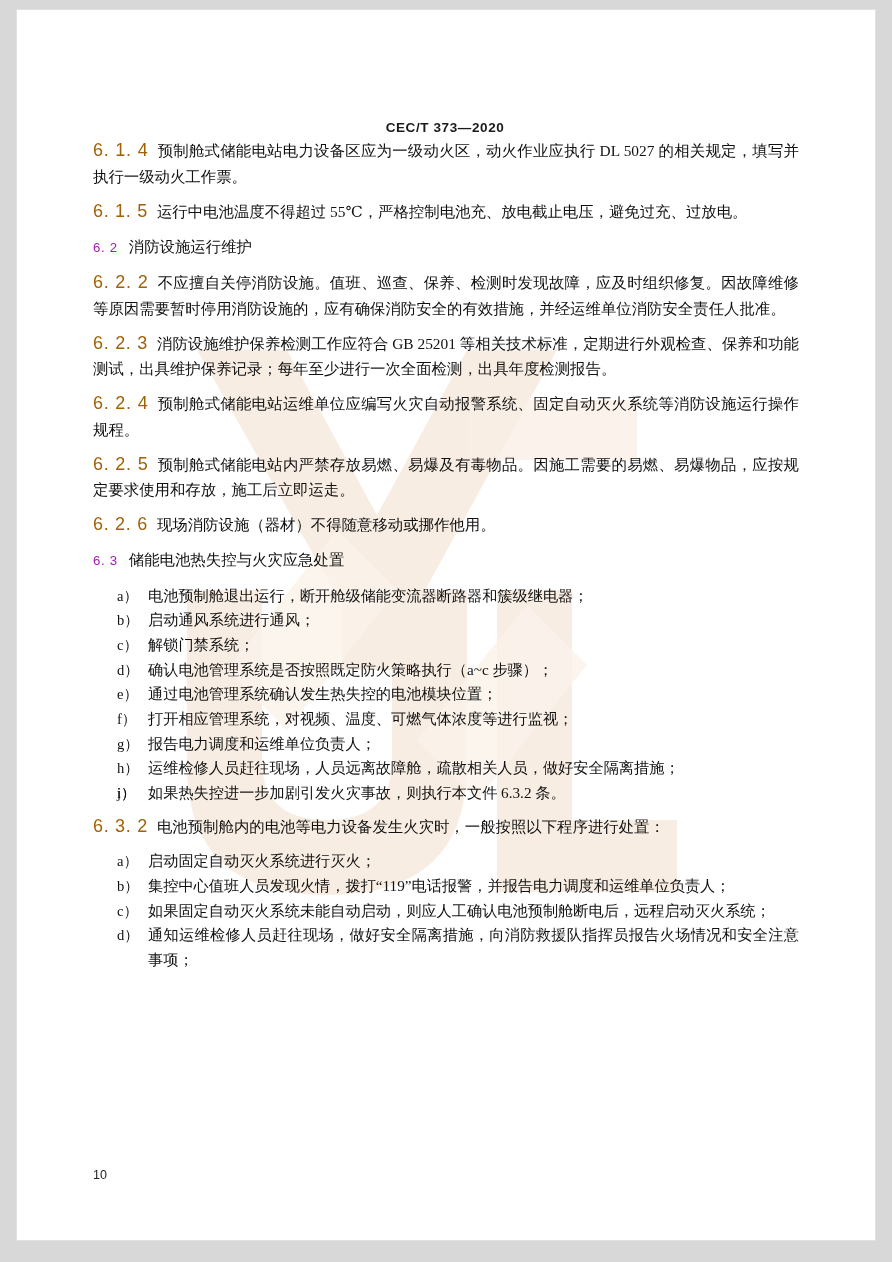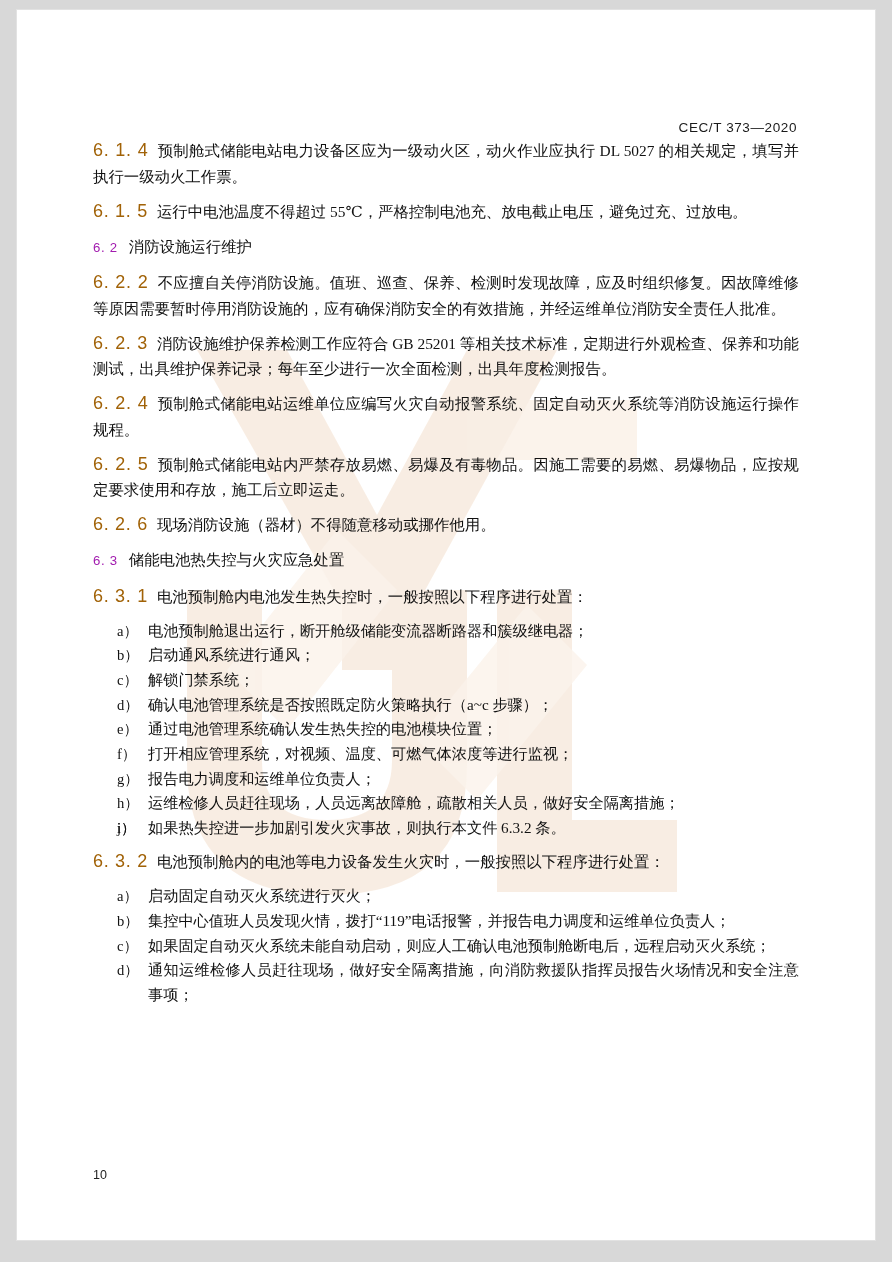--- a/index.html
+++ b/index.html
@@ -33,28 +33,29 @@
     z-index: 0;
     opacity: 0.5;
   }
   .content {
     position: relative;
     z-index: 2;
     padding: 0 76px;
   }
   
   .header {
-    text-align: right;
+    text-align: center;
     font-family: "Liberation Sans", "DejaVu Sans", sans-serif;
     font-size: 13.5px;
     letter-spacing: 0.6px;
     color: #1a1a1a;
     padding-top: 110px;
     padding-right: 2px;
     height: 18px;
+    font-weight: bold;
   }
   
   .para {
     font-size: 15.4px;
     line-height: 25.5px;
     color: #111111;
     margin: 0 0 9.5px 0;
     text-align: justify;
     text-justify: inter-character;
   }
@@ -167,23 +168,20 @@
     </p>
 
     <p class="para">
       <span class="clause-no">6. 2. 6</span><span>现场消防设施（器材）不得随意移动或挪作他用。</span>
     </p>
 
     <p class="para section">
       <span class="sec-no">6. 3</span><span>储能电池热失控与火灾应急处置</span>
     </p>
 
-    <p class="para">
-      <span class="clause-no">6. 3. 1</span><span>电池预制舱内电池发生热失控时，一般按照以下程序进行处置：</span>
-    </p>
 
     <ul class="list" id="list-6-3-1">
         <li><span class="marker">a）</span><span>电池预制舱退出运行，断开舱级储能变流器断路器和簇级继电器；</span></li>
         <li><span class="marker">b）</span><span>启动通风系统进行通风；</span></li>
         <li><span class="marker">c）</span><span>解锁门禁系统；</span></li>
         <li><span class="marker">d）</span><span>确认电池管理系统是否按照既定防火策略执行（a~c 步骤）；</span></li>
         <li><span class="marker">e）</span><span>通过电池管理系统确认发生热失控的电池模块位置；</span></li>
         <li><span class="marker">f）</span><span>打开相应管理系统，对视频、温度、可燃气体浓度等进行监视；</span></li>
         <li><span class="marker">g）</span><span>报告电力调度和运维单位负责人；</span></li>
         <li><span class="marker">h）</span><span>运维检修人员赶往现场，人员远离故障舱，疏散相关人员，做好安全隔离措施；</span></li>

